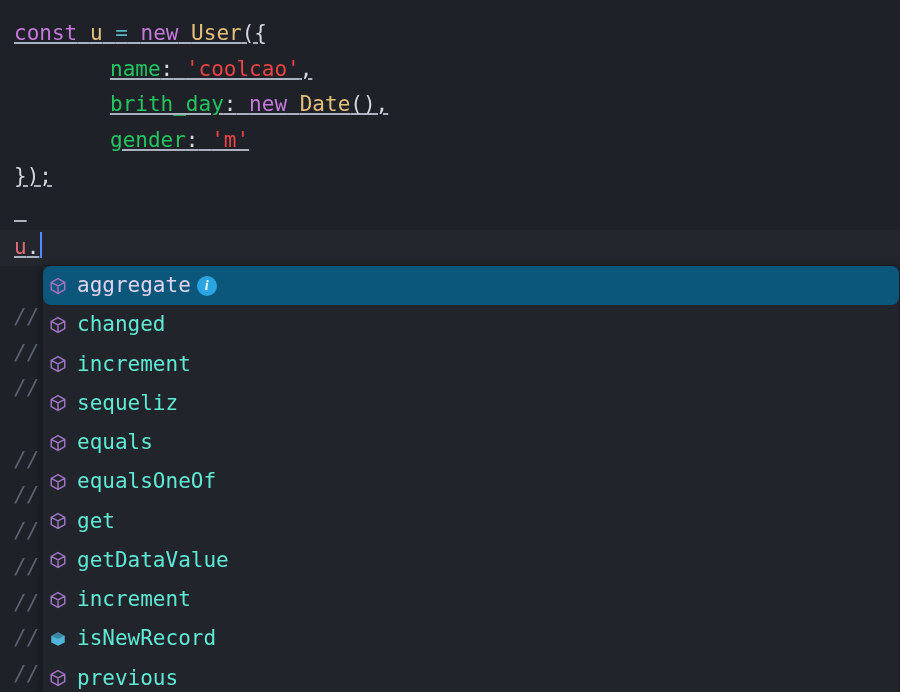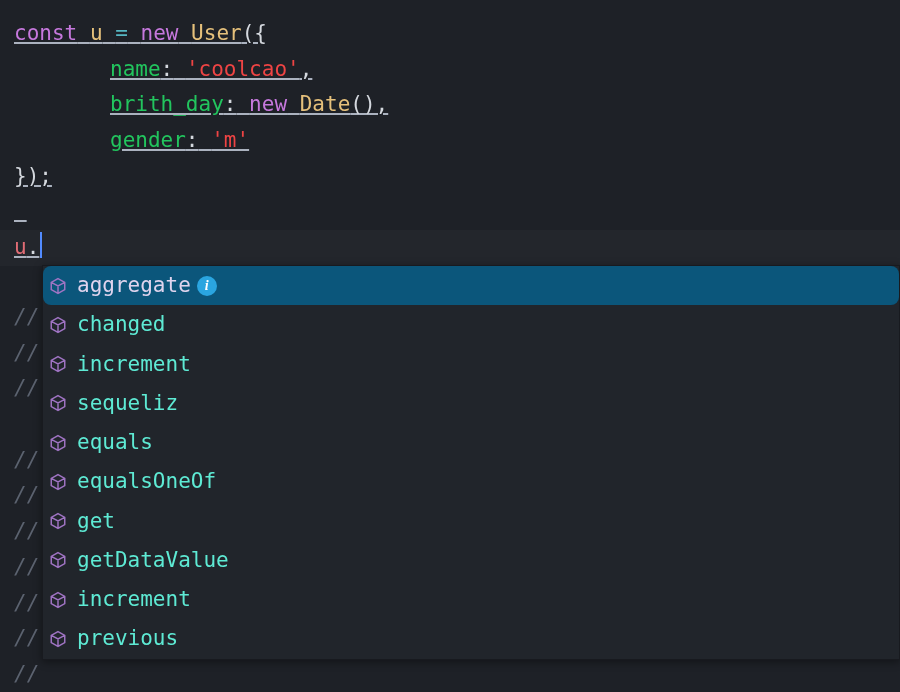--- a/index.html
+++ b/index.html
@@ -208,20 +208,29 @@
         <span class="ac-icon">
           <svg width="18" height="18" viewBox="0 0 16 16">
             <path fill="none" stroke="#a074c4" stroke-width="1.3" d="M8 1.5 L14 4.8 L14 11.2 L8 14.5 L2 11.2 L2 4.8 Z M2 4.8 L8 8 L14 4.8 M8 8 L8 14.5"></path>
           </svg>
         </span>
         <span class="ac-label">increment</span>
       </div>
       <div class="ac-item">
         <span class="ac-icon">
           <svg width="18" height="18" viewBox="0 0 16 16">
+            <path fill="#4fb4d8" d="M8 2 L14 5 L14 11 L8 14 L2 11 L2 5 Z"></path>
+            <path fill="rgba(0,0,0,0.25)" d="M8 2 L14 5 L8 8 L2 5 Z"></path>
+          </svg>
+        </span>
+        <span class="ac-label">isNewRecord</span>
+      </div>
+      <div class="ac-item">
+        <span class="ac-icon">
+          <svg width="18" height="18" viewBox="0 0 16 16">
             <path fill="none" stroke="#a074c4" stroke-width="1.3" d="M8 1.5 L14 4.8 L14 11.2 L8 14.5 L2 11.2 L2 4.8 Z M2 4.8 L8 8 L14 4.8 M8 8 L8 14.5"></path>
           </svg>
         </span>
         <span class="ac-label">previous</span>
       </div>
     </div>
 
 </div>
 
 </body></html>

